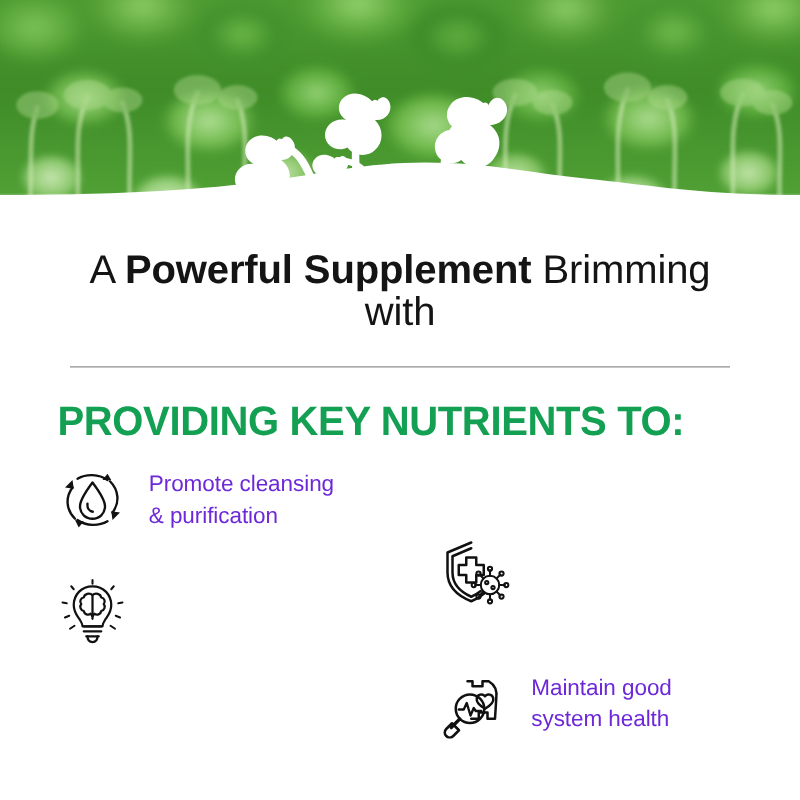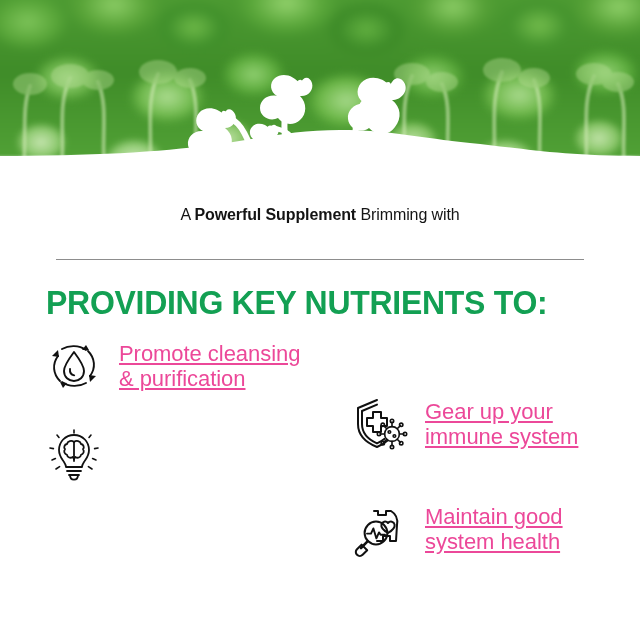--- a/index.html
+++ b/index.html
@@ -53,21 +53,21 @@
   }
   
   .stems{position:absolute;inset:0;opacity:.55;filter:blur(1.2px);}
   .hero-sprouts{position:absolute;left:0;bottom:0;width:640px;height:120px;}
   .hero-fade{position:absolute;left:0;right:0;bottom:0;height:10px;
     background:linear-gradient(180deg,rgba(255,255,255,0) 0%,#ffffff 92%);}
 
   
   .headline{
     margin:34px 44px 0;text-align:center;color:#141414;
-    font-size:16px;line-height:34px;font-weight:400;letter-spacing:-.1px;
+    font-size:32px;line-height:34px;font-weight:400;letter-spacing:-.1px;
   }
   .headline b{font-weight:700;}
 
   .rule{
     width:528px;height:0;margin:27px auto 0;
     border-top:1.6px solid #8d8d8d;
   }
 
   
   .kicker{
@@ -82,23 +82,22 @@
   .col-left{left:46px;width:300px;}
   .col-right{left:352px;width:290px;}
   .col-right .item-wrap{padding-top:50px;}
 
   .item{display:flex;align-items:center;gap:17px;}
   .col-left .item{height:90px;}
   .col-right .item{height:105px;}
   .ico{flex:0 0 auto;width:56px;height:56px;display:block;}
   .ico svg{display:block;width:56px;height:56px;}
   .label{
-    color:#ec4899;font-size:22px;line-height:25px;font-weight:400;letter-spacing:-.05px;
+    color:#6d28d9;font-size:18px;line-height:25px;font-weight:400;letter-spacing:-.05px;
     white-space:pre-line;
-    text-decoration:underline;
   }
 </style>
 </head>
 <body>
 
 <div class="page">
 
   <div class="hero">
     <div class="hero-photo">
       <div class="leaf-layer lz1"></div>
@@ -240,22 +239,20 @@
                   <circle cx="53" cy="38" r="1.7"></circle>
                 <circle cx="30.8" cy="28.8" r="1.7"></circle>
                   <circle cx="49.2" cy="47.2" r="1.7"></circle>
                 <circle cx="49.2" cy="28.8" r="1.7"></circle>
                   <circle cx="30.8" cy="47.2" r="1.7"></circle>
                 <circle cx="37.4" cy="36" r="1.3"></circle>
                   <circle cx="42.4" cy="40" r="1.3"></circle>
               </g>
             </svg>
           </span>
-          <span class="label">Gear up your
-immune system</span>
         </div>
 
         <div class="item">
           <span class="ico">
             <svg viewBox="0 0 56 56" fill="none" stroke="#111" stroke-width="2" stroke-linecap="round" stroke-linejoin="round">
               <path d="M22,10 l4,0 l0,4 l8,0 l0,-4 l5,0 c5,3 7,8 6,14 l-1,16 l-6,0
                        l0,-5 l-7,0 l0,5 l-6,0"></path>
               <path d="M36,22 c2,-2.4 6,-1.6 6.6,1.6 c0.6,3 -2.6,6 -6.6,8.4
                        c-4,-2.4 -7.2,-5.4 -6.6,-8.4 c0.6,-3.2 4.6,-4 6.6,-1.6 z"></path>
               <circle cx="24" cy="32" r="11.4"></circle>

